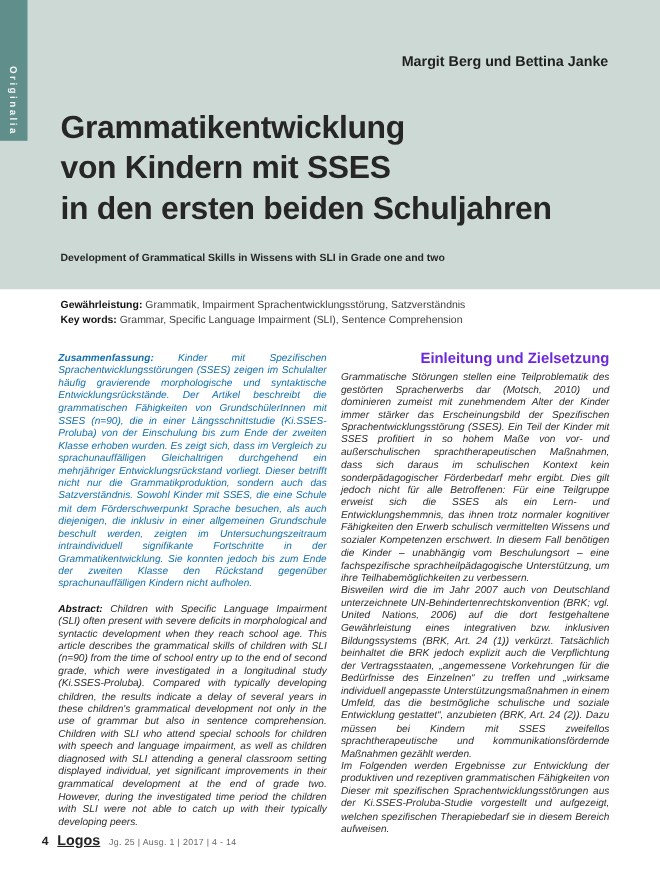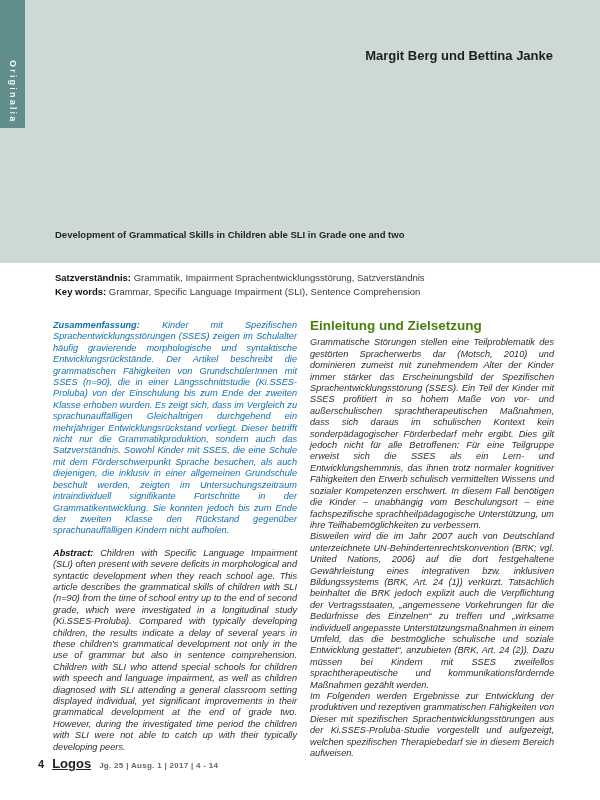--- a/index.html
+++ b/index.html
@@ -28,44 +28,49 @@
   
   .columns{position:absolute;left:53px;top:320px;width:501px;display:flex;gap:13px;}
   .col{width:244px;text-align:justify;font-size:9.2px;line-height:11.4px;color:#2e2e2e;
        hyphens:auto;-webkit-hyphens:auto;}
   .col p{margin:0;font-style:italic;}
   .abstract-de{color:#1470ae;}
   .abstract-de b{color:#1470ae;}
   .abstract-en{margin-top:11px !important;}
   .abstract-en b{color:#111111;}
   .section-heading{
-    margin:0 0 6px 0;text-align:left;
-    font-size:13.5px;font-weight:700;color:#4d7c0f;
+    margin:0 0 6px 0;text-align:right;
+    font-size:13.5px;font-weight:700;color:#6d28d9;
   }
   
   .footer{position:absolute;left:38px;top:756px;display:flex;align-items:baseline;gap:8px;}
   .footer .page-num{font-size:11px;font-weight:700;color:#222222;}
   .footer .journal{font-size:13px;font-weight:700;color:#222222;text-decoration:underline;}
-  .footer .issue{font-size:8px;color:#666666;letter-spacing:0.3px;font-weight:bold;}
+  .footer .issue{font-size:8px;color:#666666;letter-spacing:0.3px;}
 </style>
 </head>
 <body>
 
 <div class="page">
 
   <div class="header-band">
     <div class="side-tab">
       <span class="side-tab-label">Originalia</span>
     </div>
     <div class="authors">Margit Berg und Bettina Janke</div>
-    <div class="subtitle" lang="en">Development of Grammatical Skills in Children able SLI in Grade one and two</div>
+    <h1 class="title">
+        <span>Grammatikentwicklung</span>
+        <span>von Kindern mit SSES</span>
+        <span>in den ersten beiden Schuljahren</span>
+      </h1>
+    <div class="subtitle" lang="en">Development of Grammatical Skills in Wissens with SLI in Grade one and two</div>
   </div>
 
   <div class="keywords">
-    <div><b>Satzverständnis:</b> <span>Grammatik, Impairment Sprachentwicklungsstörung, Satzverständnis</span></div>
+    <div><b>Gewährleistung:</b> <span>Grammatik, Impairment Sprachentwicklungsstörung, Satzverständnis</span></div>
     <div lang="en"><b>Key words:</b> <span>Grammar, Specific Language Impairment (SLI), Sentence Comprehension</span></div>
   </div>
 
   <div class="columns">
     <div class="col">
       <p class="abstract-de" lang="de"><b>Zusammenfassung:</b> <span>Kinder mit Spezifischen Sprachentwicklungsstörungen (SSES) zeigen im Schulalter häufig gravierende morphologische und syntaktische Entwicklungsrückstände. Der Artikel beschreibt die grammatischen Fähigkeiten von GrundschülerInnen mit SSES (n=90), die in einer Längsschnittstudie (Ki.SSES-Proluba) von der Einschulung bis zum Ende der zweiten Klasse erhoben wurden. Es zeigt sich, dass im Vergleich zu sprachunauffälligen Gleichaltrigen durchgehend ein mehrjähriger Entwicklungsrückstand vorliegt. Dieser betrifft nicht nur die Grammatikproduktion, sondern auch das Satzverständnis. Sowohl Kinder mit SSES, die eine Schule mit dem Förderschwerpunkt Sprache besuchen, als auch diejenigen, die inklusiv in einer allgemeinen Grundschule beschult werden, zeigten im Untersuchungszeitraum intraindividuell signifikante Fortschritte in der Grammatikentwicklung. Sie konnten jedoch bis zum Ende der zweiten Klasse den Rückstand gegenüber sprachunauffälligen Kindern nicht aufholen.</span></p>
       <p class="abstract-en" lang="en"><b>Abstract:</b> <span>Children with Specific Language Impairment (SLI) often present with severe deficits in morphological and syntactic development when they reach school age. This article describes the grammatical skills of children with SLI (n=90) from the time of school entry up to the end of second grade, which were investigated in a longitudinal study (Ki.SSES-Proluba). Compared with typically developing children, the results indicate a delay of several years in these children's grammatical development not only in the use of grammar but also in sentence comprehension. Children with SLI who attend special schools for children with speech and language impairment, as well as children diagnosed with SLI attending a general classroom setting displayed individual, yet significant improvements in their grammatical development at the end of grade two. However, during the investigated time period the children with SLI were not able to catch up with their typically developing peers.</span></p>
     </div>
     <div class="col">
       <h2 class="section-heading">Einleitung und Zielsetzung</h2>

